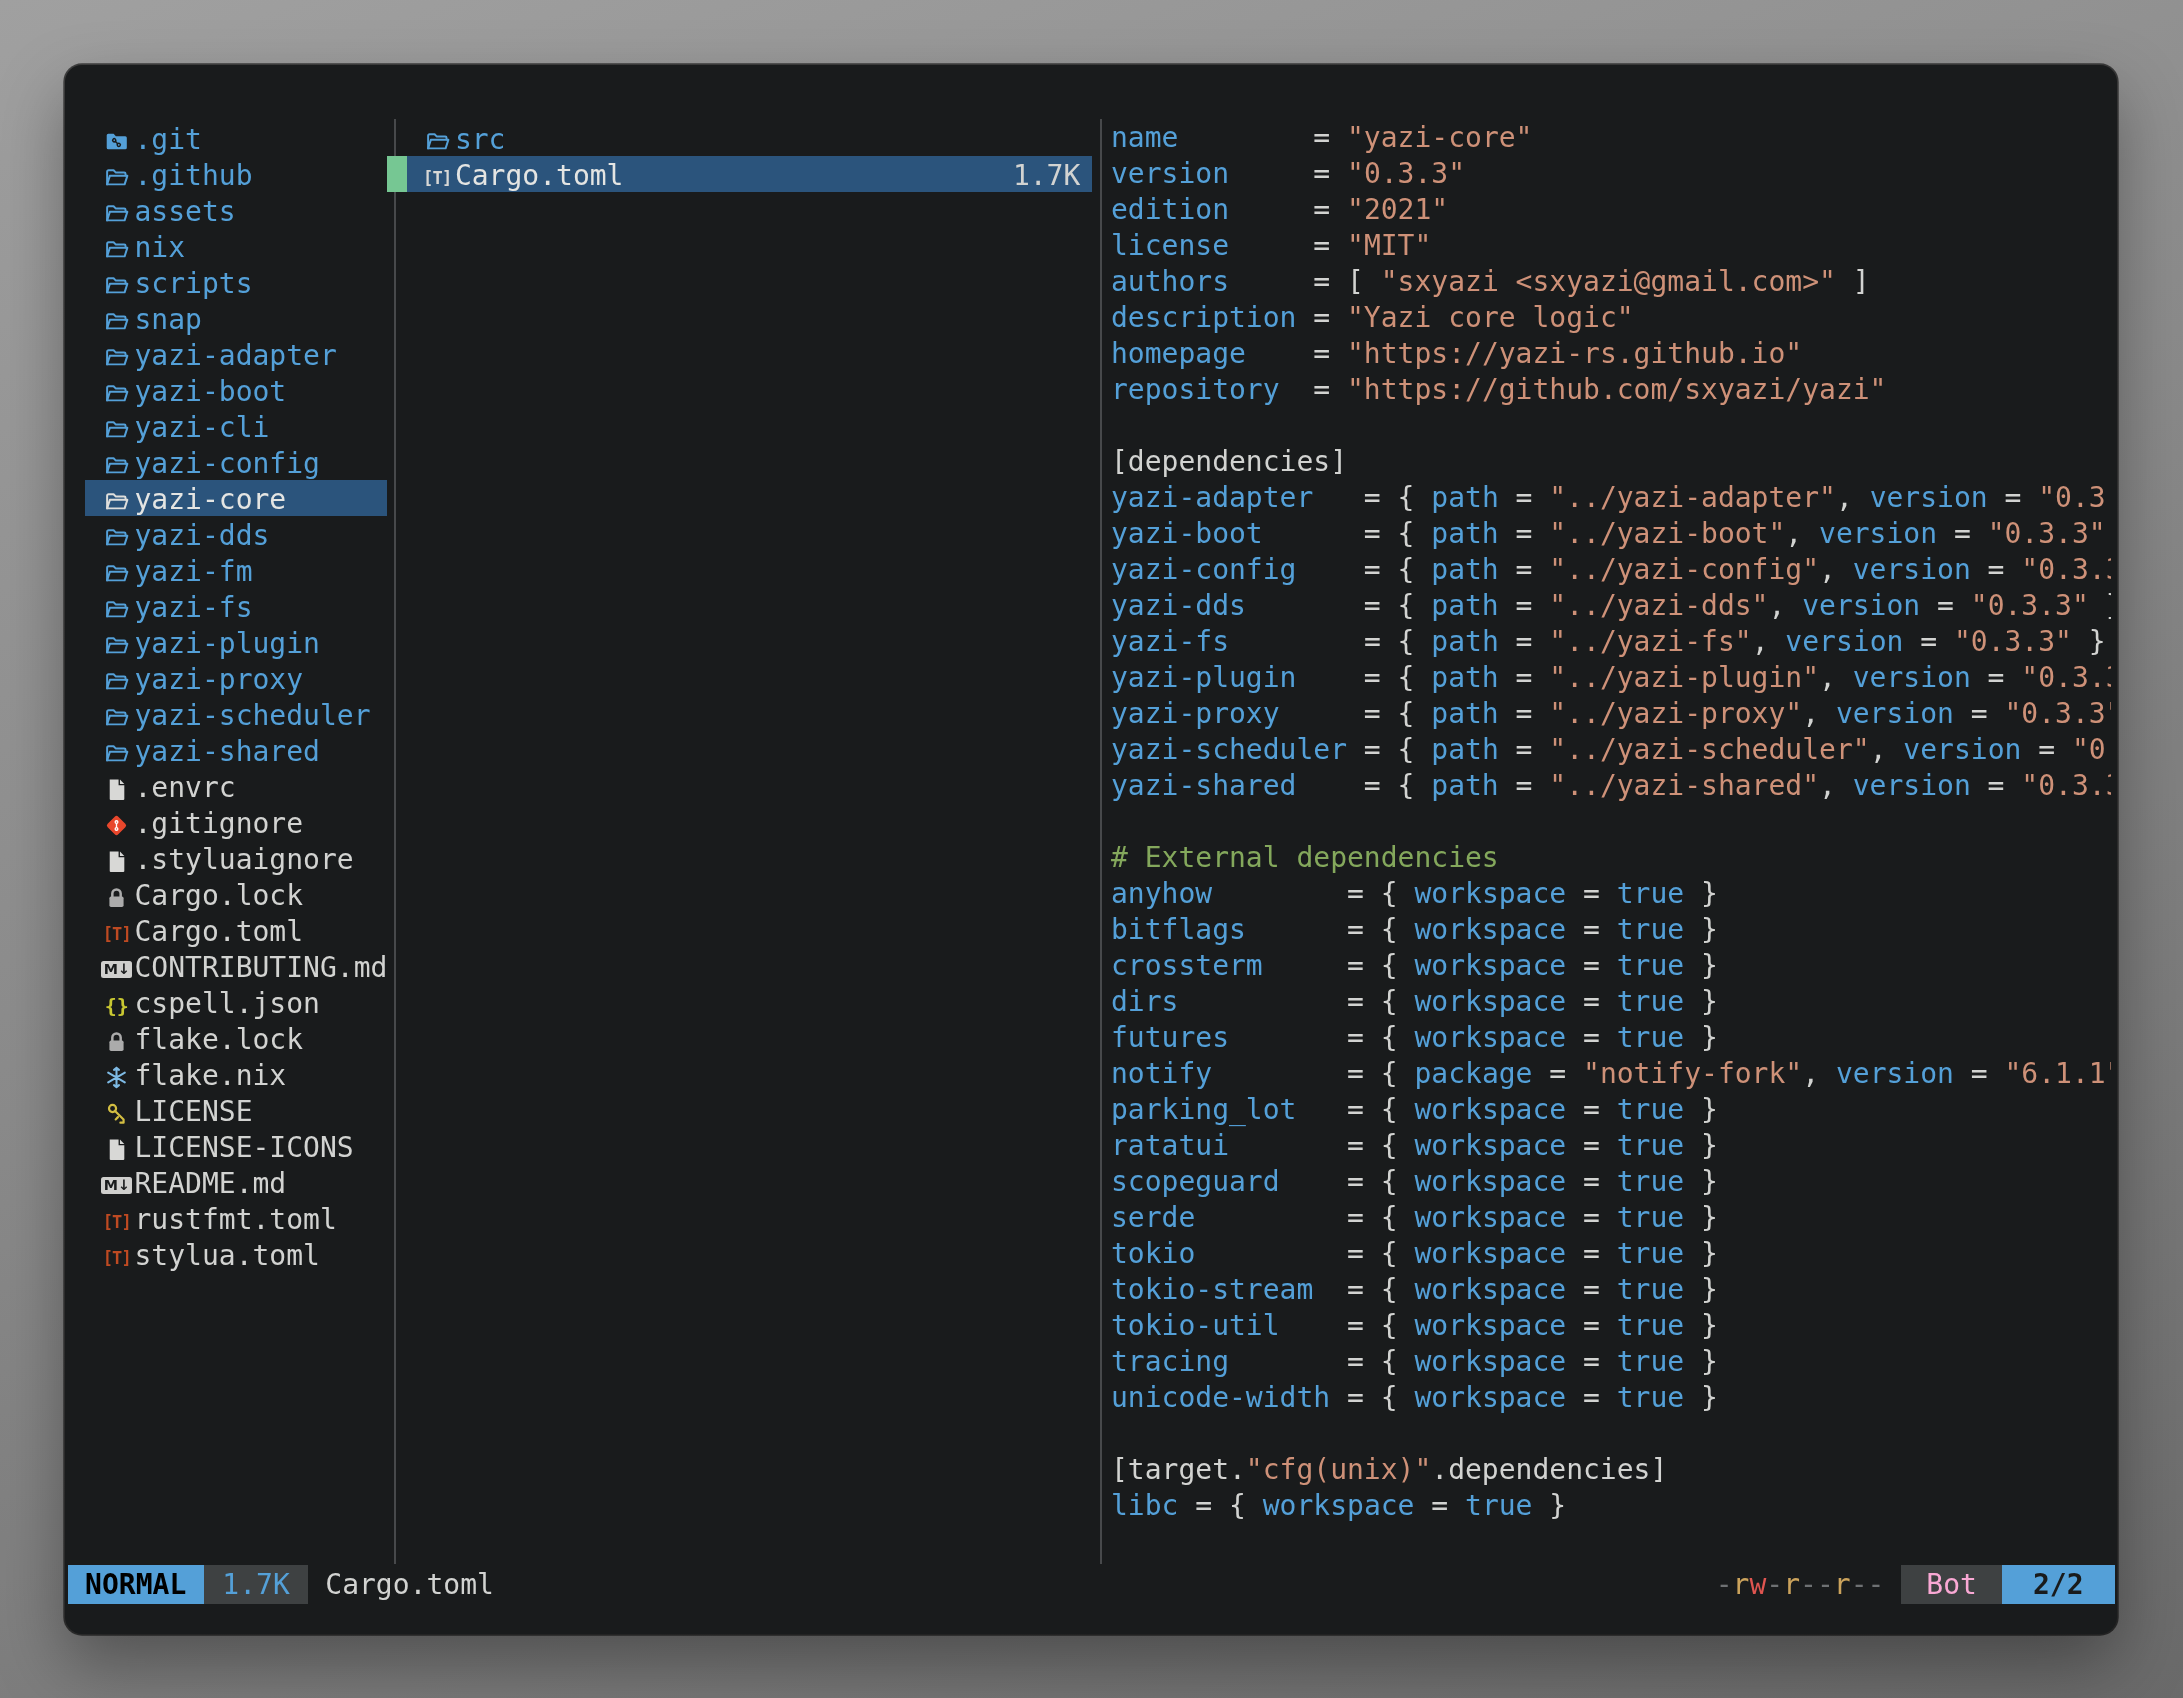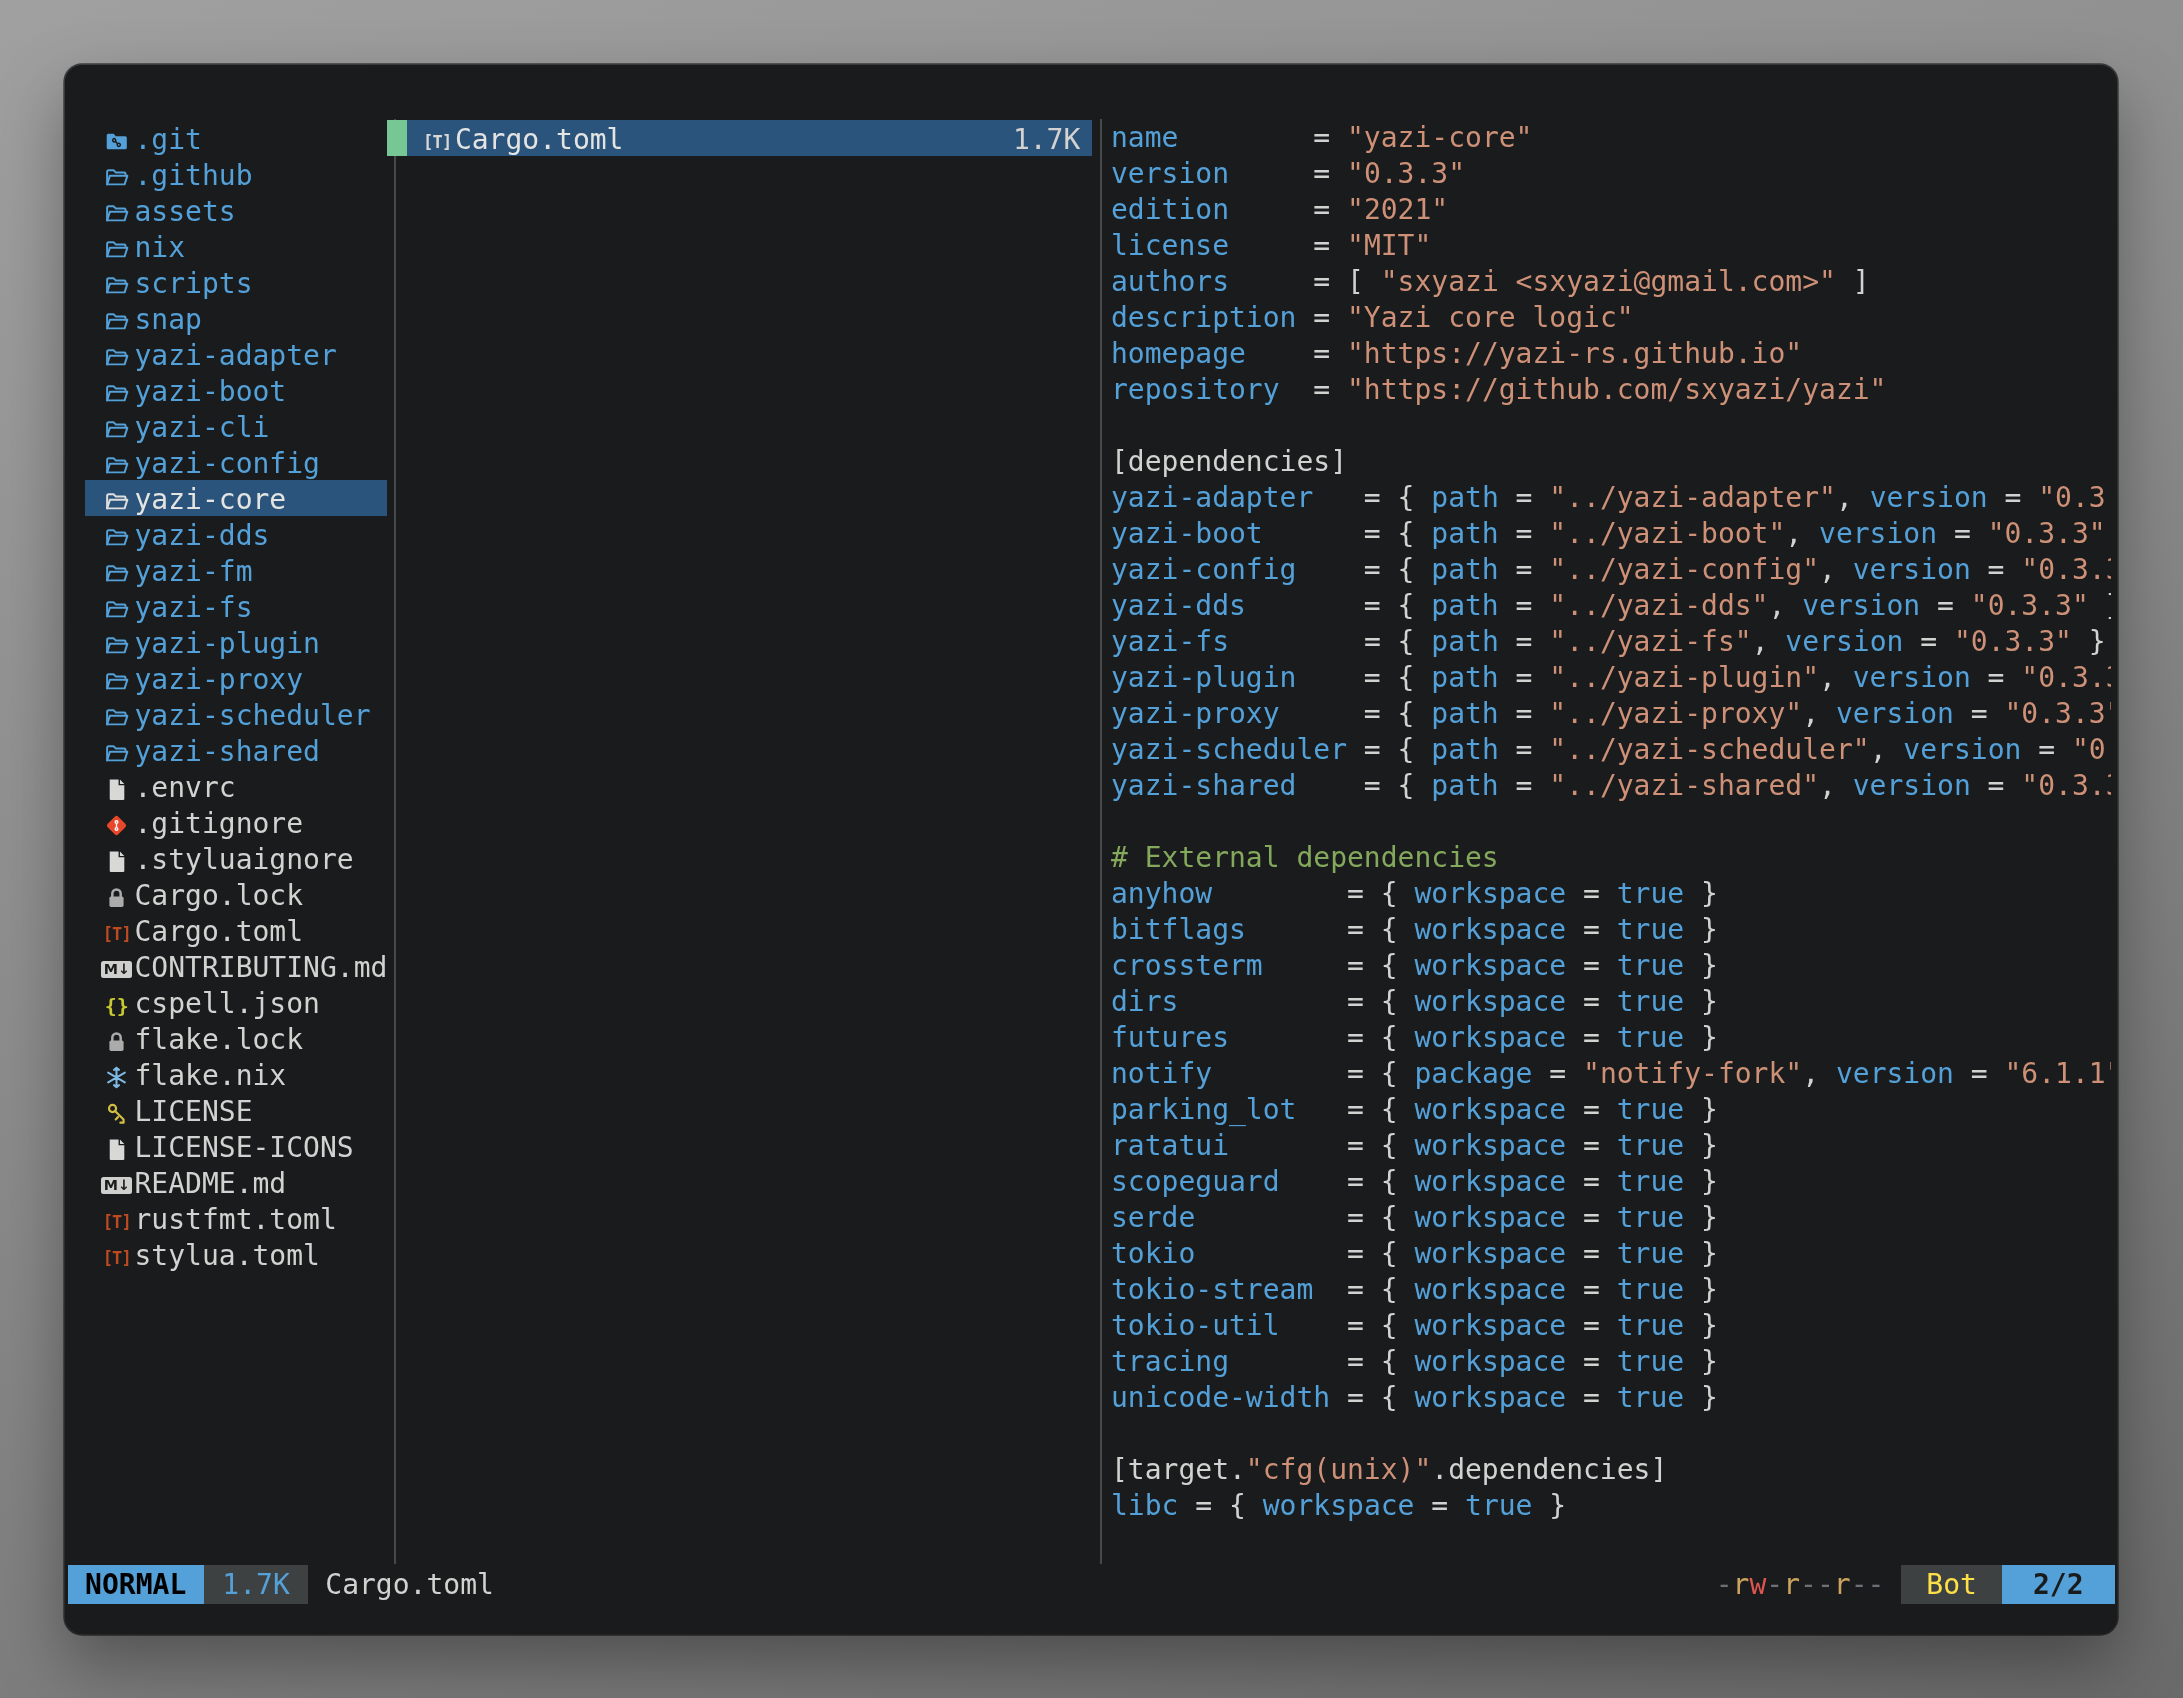--- a/index.html
+++ b/index.html
@@ -36,21 +36,21 @@
   .t-k{color:#54a0d8;} .t-p{color:#d2d3d1;} .t-s{color:#ce9178;} .t-c{color:#84a85c;}
   .status{position:absolute;left:2.5px;right:2.5px;top:1500px;height:39px;
     display:flex;align-items:center;font-size:28px;}
   .badge{height:39px;display:flex;align-items:center;}
   .badge.mode{background:#54a0d8;color:#000000;font-weight:bold;padding:0 17.6px;}
   .badge.size{background:#3e4142;color:#54a0d8;padding:0 18.5px;}
   .fname{color:#d2d3d1;margin-left:17px;}
   .spacer{flex:1;}
   .perms{margin-right:17px;white-space:pre;}
   .perm-dim{color:#6e7173;} .perm-gold{color:#cba35c;} .perm-red{color:#df5550;}
-  .badge.bot{background:#3e4142;color:#fde047;padding:0 25px;}
+  .badge.bot{background:#3e4142;color:#f9a8d4;padding:0 25px;}
   .badge.page{background:#54a0d8;color:#191b1c;font-weight:bold;padding:0 31px;}
 </style>
 </head>
 <body>
 
 <div class="screen">
   <div class="window">
     <div class="divider d1"></div>
     <div class="divider d2"></div>
     <div class="pane sidebar" id="sidebar">
@@ -204,20 +204,26 @@
             </svg></span><span class="lbl">LICENSE</span></div>
         <div class="row file"><span class="icon "><svg viewBox="0 0 24 24" width="25" height="25">
               <path fill="#d8d8d6" d="M5.5 2.5 H14 V8 H19.5 V21 a1 1 0 0 1 -1 1 H6.5 a1 1 0 0 1 -1 -1 z"></path>
               <path fill="#d8d8d6" d="M15.3 2.5 L19.5 6.7 H15.3 z"></path>
             </svg></span><span class="lbl">LICENSE-ICONS</span></div>
         <div class="row file"><span class="icon "><span class="mdbox">M↓</span></span><span class="lbl">README.md</span></div>
         <div class="row file"><span class="icon ticon">[T]</span><span class="lbl">rustfmt.toml</span></div>
         <div class="row file"><span class="icon ticon">[T]</span><span class="lbl">stylua.toml</span></div>
       </div>
     <div class="pane middle" id="middle">
+        <div class="row"><span class="icon "><svg viewBox="0 0 24 24" width="25" height="25">
+              <g fill="none" stroke="currentColor" stroke-width="1.9" stroke-linejoin="round" stroke-linecap="round">
+                <path d="M3 18.6 V6.4 a1.3 1.3 0 0 1 1.3 -1.3 h4.9 l2.2 2.2 h8 a1.3 1.3 0 0 1 1.3 1.3 v1.5"></path>
+                <path d="M3 18.6 l2.6 -8.2 h16.8 l-2.6 8.2 z"></path>
+              </g>
+            </svg></span><span class="lbl">src</span></div>
         <div class="row selected file"><span class="marker"></span><span class="icon ticon">[T]</span><span class="lbl">Cargo.toml</span><span class="size-label">1.7K</span></div>
       </div>
     <div class="pane preview" id="preview">
         <div class="pline"><span class="t-k">name</span><span class="t-p">        = </span><span class="t-s">"yazi-core"</span></div>
         <div class="pline"><span class="t-k">version</span><span class="t-p">     = </span><span class="t-s">"0.3.3"</span></div>
         <div class="pline"><span class="t-k">edition</span><span class="t-p">     = </span><span class="t-s">"2021"</span></div>
         <div class="pline"><span class="t-k">license</span><span class="t-p">     = </span><span class="t-s">"MIT"</span></div>
         <div class="pline"><span class="t-k">authors</span><span class="t-p">     = [ </span><span class="t-s">"sxyazi &lt;sxyazi@gmail.com&gt;"</span><span class="t-p"> ]</span></div>
         <div class="pline"><span class="t-k">description</span><span class="t-p"> = </span><span class="t-s">"Yazi core logic"</span></div>
         <div class="pline"><span class="t-k">homepage</span><span class="t-p">    = </span><span class="t-s">"https://yazi-rs.github.io"</span></div>

